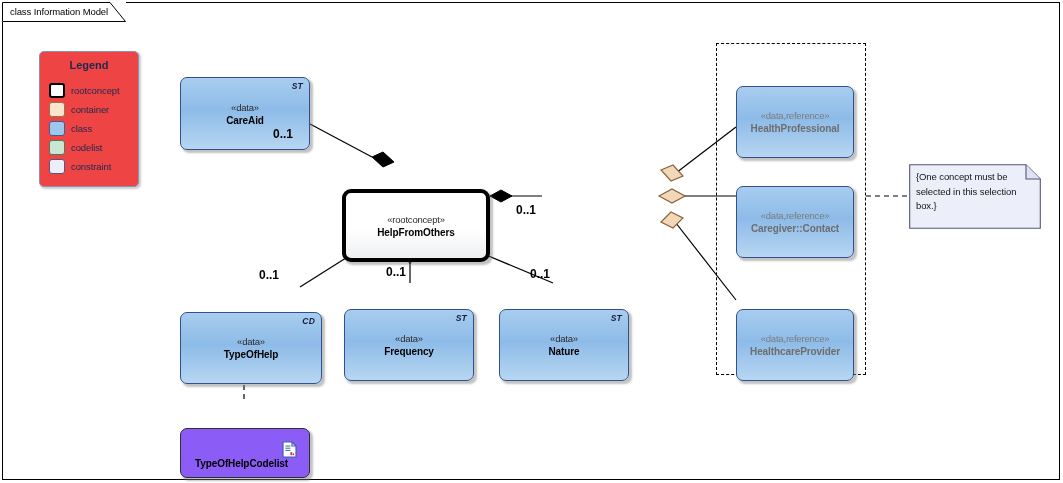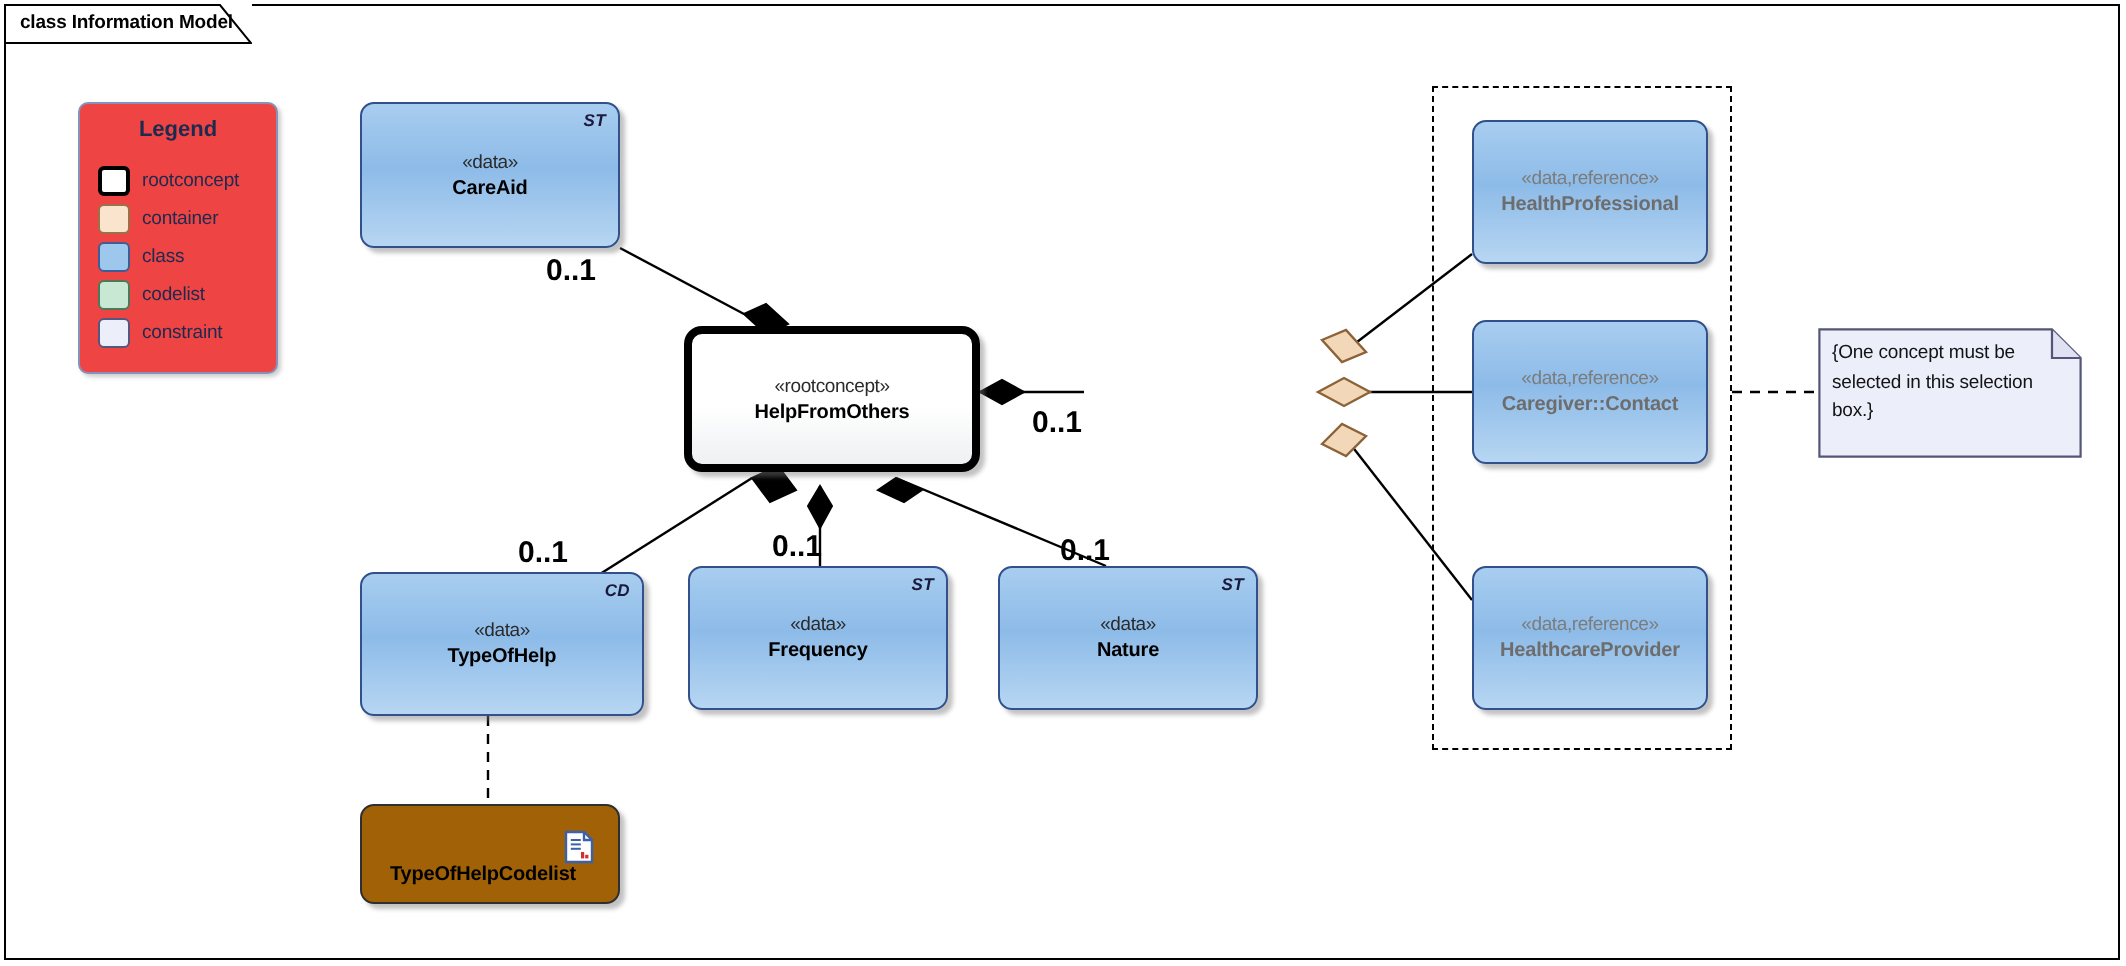--- a/index.html
+++ b/index.html
@@ -37,41 +37,42 @@
   }
   #frame-tab .tab-shape {
     position: absolute;
     left: 0; top: 0;
     width: 124px; height: 20px;
   }
   #frame-tab .tab-label {
     position: absolute;
     left: 8px; top: 4px;
     font-size: 9.5px;
-    font-weight: bold;
+    font-weight: normal;
     color: #000000;
     white-space: nowrap;
     letter-spacing: -0.1px;
   }
 
   
   #links {
     position: absolute;
     left: 0; top: 0;
     width: 1063px; height: 483px;
     pointer-events: none;
   }
 
   
   .node {
     position: absolute;
     box-sizing: border-box;
     border-radius: 7px;
     text-align: center;
     z-index: 3;
+    margin-top: 26px;
   }
   .node .stereo {
     font-size: 9.5px;
     color: #2b2b2b;
     letter-spacing: -0.2px;
     line-height: 13px;
   }
   .node .nname {
     font-size: 10px;
     font-weight: bold;
@@ -108,21 +109,21 @@
     box-shadow: 2.5px 2.5px 2px rgba(120,120,120,0.45);
   }
   
   .node.container {
     background: linear-gradient(180deg, #fdf4ec 0%, #fbeee2 55%, #f7e3cf 100%);
     border: 1.4px solid #8c6239;
     box-shadow: 2.5px 2.5px 2px rgba(120,120,120,0.45);
   }
   
   .node.codelist {
-    background: #a16207;
+    background: #8b5cf6;
     border: 1.4px solid #2f2f2f;
     box-shadow: 2.5px 2.5px 2px rgba(120,120,120,0.45);
     padding-left: 40px;
   }
   .node.codelist .nname {
     font-size: 10px;
     font-weight: bold;
     color: #000000;
   }
 
@@ -218,21 +219,21 @@
   #legend .legend-label {
     margin-left: 6px;
     font-size: 9.5px;
     color: #1b2a4f;
     letter-spacing: -0.1px;
   }
 
   
   .mult {
     position: absolute;
-    font-size: 15px;
+    font-size: 12px;
     font-weight: bold;
     color: #000000;
     z-index: 4;
     white-space: nowrap;
   }
 </style>
 </head>
 <body>
 
 <div id="canvas">

